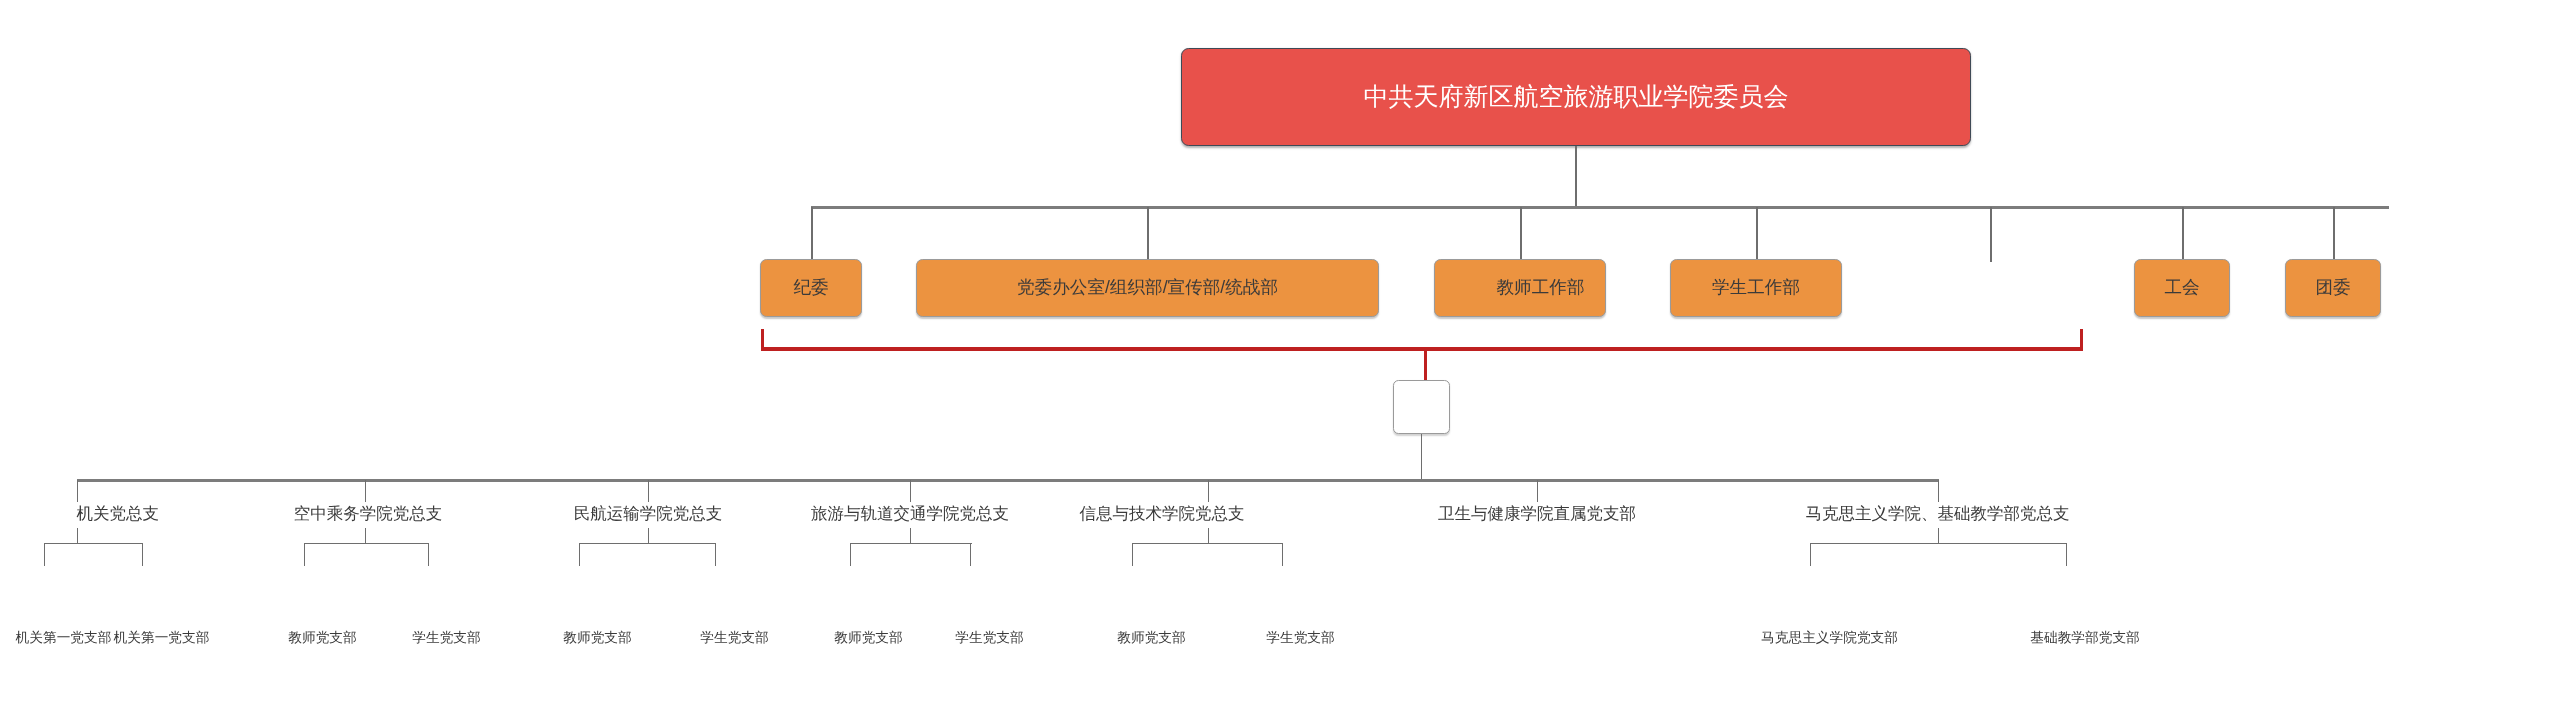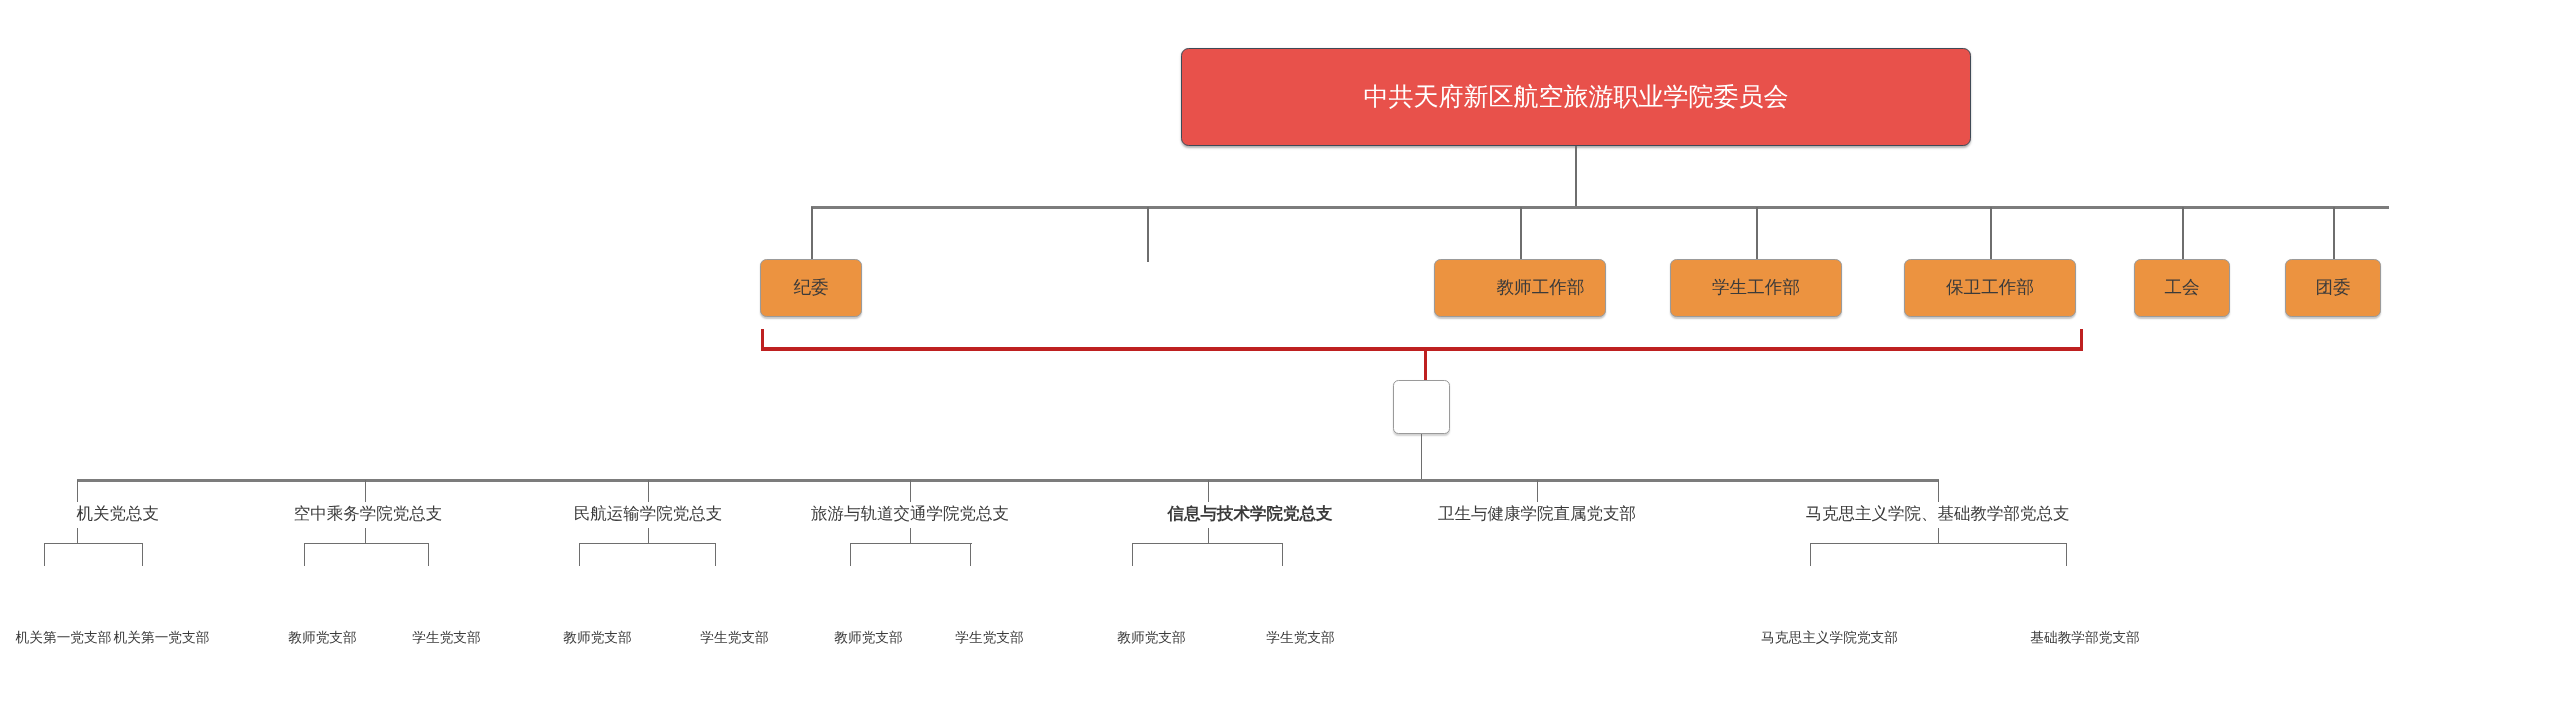--- a/index.html
+++ b/index.html
@@ -117,32 +117,32 @@
   <div class="conn conn-v-gray" style="left:1520px; top:207px; height:55px;"></div>
   <div class="conn conn-v-gray" style="left:1756px; top:207px; height:55px;"></div>
   <div class="conn conn-v-gray" style="left:1990px; top:207px; height:55px;"></div>
   <div class="conn conn-v-gray" style="left:2182px; top:207px; height:55px;"></div>
   <div class="conn conn-v-gray" style="left:2333px; top:207px; height:55px;"></div>
 
   <div class="node node-dept" style="left:760px; top:259px; width:102px; height:58px;">
     <span>纪委</span>
   </div>
 
+  <div class="node node-dept" style="left:916px; top:259px; width:463px; height:58px;">
+    <span>党委办公室/组织部/宣传部/统战部</span>
+  </div>
 
   <div class="node node-dept" style="left:1434px; top:259px; width:172px; height:58px;padding-left:41px;">
     <span>教师工作部</span>
   </div>
 
   <div class="node node-dept" style="left:1670px; top:259px; width:172px; height:58px;">
     <span>学生工作部</span>
   </div>
 
-  <div class="node node-dept" style="left:1904px; top:259px; width:172px; height:58px;">
-    <span>保卫工作部</span>
-  </div>
 
   <div class="node node-dept" style="left:2134px; top:259px; width:96px; height:58px;">
     <span>工会</span>
   </div>
 
   <div class="node node-dept" style="left:2285px; top:259px; width:96px; height:58px;">
     <span>团委</span>
   </div>
 
   <div class="conn conn-v-red" style="left:761px; top:329px; height:20px;"></div>
@@ -175,21 +175,21 @@
   </div>
 
   <div class="label-text label-l3" style="left:530px;  top:502px; width:236px;  height:24px;">
     <span>民航运输学院党总支</span>
   </div>
 
   <div class="label-text label-l3" style="left:762px; top:502px; width:296px;  height:24px;">
     <span>旅游与轨道交通学院党总支</span>
   </div>
 
-  <div class="label-text label-l3" style="left:1132px; top:502px; width:236px;  height:24px;font-weight:bold;">
+  <div class="label-text label-l3" style="left:1044px; top:502px; width:236px;  height:24px;">
     <span>信息与技术学院党总支</span>
   </div>
 
   <div class="label-text label-l3" style="left:1389px; top:502px; width:296px;  height:24px;">
     <span>卫生与健康学院直属党支部</span>
   </div>
 
   <div class="label-text label-l3" style="left:1740px; top:502px; width:395px;  height:24px;">
     <span>马克思主义学院、基础教学部党总支</span>
   </div>

